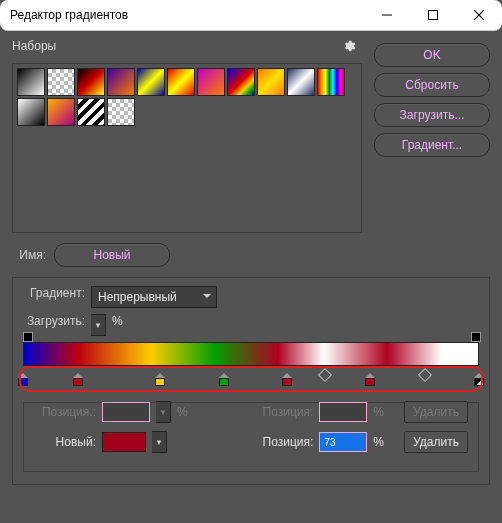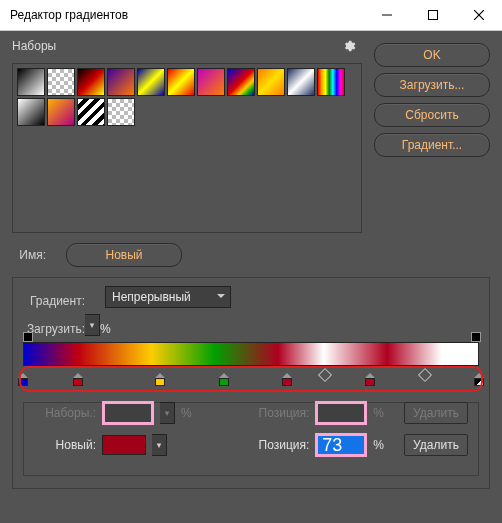--- a/index.html
+++ b/index.html
@@ -8,32 +8,33 @@
     background:#535353;
     font-family:"Segoe UI",Tahoma,Arial,sans-serif;
     font-size:12px;color:#e0e0e0;
     overflow:hidden;
   }
   
   .titlebar{
     height:30px;background:#fff;color:#000;
     display:flex;align-items:center;
     border-bottom:1px solid #ccc;
+    border-radius:8px;
   }
   .titlebar .title{padding-left:10px;font-size:12px;flex:0 0 auto;}
   .titlebar .spacer{flex:1;}
   .wbtn{width:46px;height:30px;display:flex;align-items:center;justify-content:center;}
   .wbtn svg{display:block;}
   
   .main{display:flex;padding:8px 12px 0 12px;gap:12px;}
   .left{flex:1;}
   .right{width:116px;display:flex;flex-direction:column;gap:6px;padding-top:4px;}
   .pillbtn{
     height:22px;border:1px solid #2b2b2b;border-radius:11px;
-    background:#535353;color:#fdba74;font-size:12px;
+    background:#535353;color:#f0abfc;font-size:12px;
     display:flex;align-items:center;justify-content:center;
     box-shadow:inset 0 1px 0 rgba(255,255,255,.08);
   }
   .sectionLabel{color:#d8d8d8;margin-bottom:10px;display:flex;align-items:center;}
   .sectionLabel .gear{margin-left:auto;margin-right:6px;}
   .presetsBox{
     border:1px solid #3a3a3a;background:#535353;height:160px;
     padding:4px;overflow:hidden;
   }
   .presetGrid{display:flex;flex-wrap:wrap;gap:2px;}
@@ -42,30 +43,30 @@
     background:#888;
   }
   
   .nameRow{display:flex;align-items:center;gap:8px;margin:10px 12px 0 12px;}
   .nameRow .lbl{width:34px;text-align:right;color:#cfcfcf;}
   .txt{
     flex:1;height:20px;background:#404040;border:1px solid #222;
     color:#e6e6e6;padding:0 6px;font-size:12px;outline:none;
     box-shadow:inset 0 1px 2px rgba(0,0,0,.4);
   }
-  .newCol{width:116px;margin-left:12px;}
+  .newCol{width:116px;}
   
   .panel{
     margin:10px 12px 8px 12px;border:1px solid #3d3d3d;padding:8px 10px 12px 10px;
   }
-  .row{display:flex;align-items:flex-end;margin-bottom:6px;}
+  .row{display:flex;align-items:flex-start;gap:6px;margin-bottom:6px;}
   .row .lbl{color:#d0d0d0;}
   .select{
     height:20px;background:#404040;border:1px solid #222;color:#e6e6e6;
-    font-size:12px;display:flex;align-items:center;padding:0 18px 0 6px;position:relative;margin-left:20px;
+    font-size:12px;display:flex;align-items:center;padding:0 18px 0 6px;position:relative;
   }
   .select::after{
     content:"";position:absolute;right:5px;top:7px;border:4px solid transparent;border-top-color:#ccc;
   }
   .numInput{
     width:40px;height:20px;background:#404040;border:1px solid #222;color:#e6e6e6;
     font-size:12px;text-align:left;padding:0 4px;outline:none;
     box-shadow:inset 0 1px 2px rgba(0,0,0,.4);
   }
   .numSel{background:#1473e6 !important;color:#fff !important;}
@@ -106,22 +107,22 @@
     border:1px solid #bbb;background:transparent;
   }
   
   .cpBox{border:1px solid #3d3d3d;margin-top:14px;padding:8px 10px 10px 10px;}
   .cpTitle{position:relative;top:-16px;left:4px;background:#535353;padding:0 4px;display:inline-block;color:#cfcfcf;}
   .cpRows{margin-top:-10px;}
   .cpRow{display:flex;align-items:center;gap:6px;margin-bottom:8px;}
   .cpRow .lbl{min-width:62px;text-align:right;}
   .disabled{color:#7a7a7a !important;}
   .smallInput{
-    width:38px;height:18px;background:#404040;border:3px solid #f9a8d4;color:#e6e6e6;
-    font-size:18px;padding:0 4px;outline:none;
+    width:38px;height:18px;background:#404040;border:1px solid #f9a8d4;color:#e6e6e6;
+    font-size:10px;padding:0 4px;outline:none;
   }
   .btnFlat{
     height:20px;min-width:62px;border:1px solid #2b2b2b;background:#535353;color:#e0e0e0;
     display:flex;align-items:center;justify-content:center;font-size:12px;border-radius:2px;
   }
   .btnFlat.disabled{color:#7a7a7a;}
   .colorSwatchBtn{
     width:42px;height:18px;border:1px solid #222;display:flex;align-items:center;
   }
   .colorSwatchBtn .c{flex:1;height:100%;}
@@ -188,22 +189,22 @@
           <div class="swatch" style="background: linear-gradient(90deg, red, orange, yellow, green, cyan, blue, magenta, red);"></div>
           <div class="swatch" style="background: linear-gradient(135deg, rgb(255, 255, 255) 0%, rgb(0, 0, 0) 100%);"></div>
           <div class="swatch" style="background: linear-gradient(135deg, rgb(255, 176, 0) 0%, rgb(176, 0, 128) 100%);"></div>
           <div class="swatch" style="background: repeating-linear-gradient(135deg, rgb(255, 255, 255) 0px, rgb(255, 255, 255) 4px, rgb(0, 0, 0) 4px, rgb(0, 0, 0) 8px);"></div>
           <div class="swatch checker"></div>
         </div>
     </div>
   </div>
   <div class="right">
     <div class="pillbtn">OK</div>
+    <div class="pillbtn">Сбросить</div>
     <div class="pillbtn">Загрузить...</div>
-    <div class="pillbtn">Сбросить</div>
     <div class="pillbtn">Градиент...</div>
   </div>
 </div>
 
 <div class="nameRow">
   <span class="lbl">Имя:</span>
   <div class="newCol">
     <div class="pillbtn">Новый</div>
   </div>
 </div>
@@ -256,21 +257,21 @@
         </div>
         <div class="diamond" style="left: 66%;"></div>
         <div class="diamond" style="left: 88%;"></div>
       </div>
     <div class="redOutline"></div>
   </div>
 
   <div class="cpBox">
     <div class="cpRows">
       <div class="cpRow">
-        <span class="lbl disabled">Наборы.:</span>
+        <span class="lbl disabled">Позиция.:</span>
         <input class="smallInput disabled" disabled="" value="" style="">
         <div class="spin disabled">▾</div>
         <span class="disabled">%</span>
         <span style="flex:1"></span>
         <span class="lbl disabled" style="min-width:56px">Позиция:</span>
         <input class="smallInput disabled" disabled="" value="" style="">
         <span class="disabled">%</span>
         <div style="width:8px"></div>
         <div class="btnFlat disabled">Удалить</div>
       </div>

